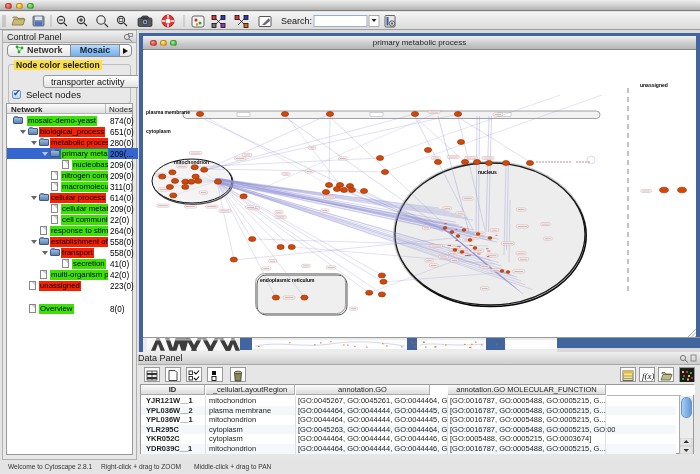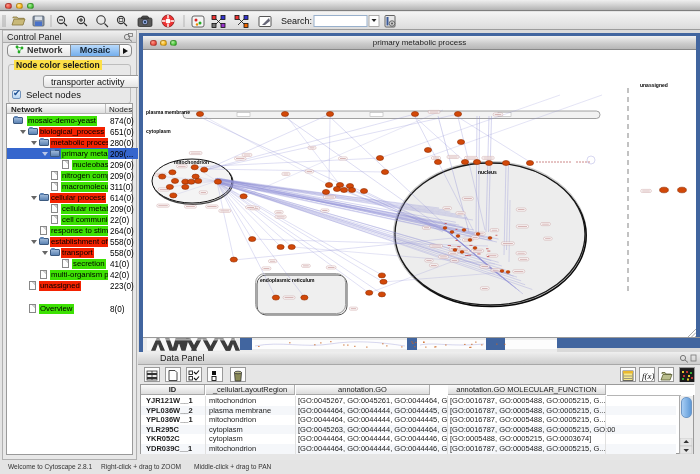--- a/index.html
+++ b/index.html
@@ -42,21 +42,21 @@
 
 #desk { position:absolute; left:138px; top:0px; width:562px; height:430px; background:#dadada; }
 #iwin { position:absolute; left:1px; top:3px; width:561px; height:319px; background:#41659f; }
 #ititle { position:absolute; left:4px; top:3px; width:553px; height:14px; background:linear-gradient(#f1f1f1,#cacaca 60%,#b7b7b7); border-bottom:1px solid #888; }
 #ititle .t { position:absolute; left:0; right:0; top:1.5px; text-align:center; font-size:8px; color:#222; }
 #icanvas { position:absolute; left:4px; top:17px; width:553px; height:287px; background:#fff; }
 #strip { position:absolute; left:5px; top:307px; width:557px; height:15px; }
 
 #dp { position:absolute; left:138px; top:322px; width:562px; height:108px; background:#e6e6e6; }
 #dphead { position:absolute; left:0; top:0; width:562px; height:13px; background:linear-gradient(#efefef,#cdcdcd); border-bottom:1px solid #a8a8a8; }
-#dphead span { position:absolute; left:22px; top:1px; font-size:9px; color:#1a1a1a; }
+#dphead span { position:absolute; left:0; top:1px; font-size:9px; color:#1a1a1a; }
 #dtool { position:absolute; left:0; top:14px; width:562px; height:18px; }
 .tbtn { position:absolute; top:1px; width:16px; height:15px; background:#fdfdfd; border:1px solid #999; }
 #dtable { position:absolute; left:2px; top:32px; width:554px; height:70px; background:#fff; border:1px solid #9a9a9a; }
 #dhead { position:absolute; left:0; top:0; height:10px; width:554px; background:#fff; }
 .hc { position:absolute; top:0; height:10px; background:linear-gradient(#fcfcfc,#dcdcdc); border-right:1px solid #b0b0b0; border-bottom:1px solid #a8a8a8; font-size:7.5px; color:#222; text-align:center; overflow:hidden;}
 #drows { position:absolute; left:0; top:11px; width:535px; }
 .drow { position:relative; width:535px; height:9.6px; font-size:7.5px; color:#222; white-space:nowrap; }
 .drow:nth-child(even) { background:#f5f7fa; }
 .dc1 { position:absolute; left:5px; top:0; font-weight:bold; }
 .dc2 { position:absolute; left:68px; top:0; }

